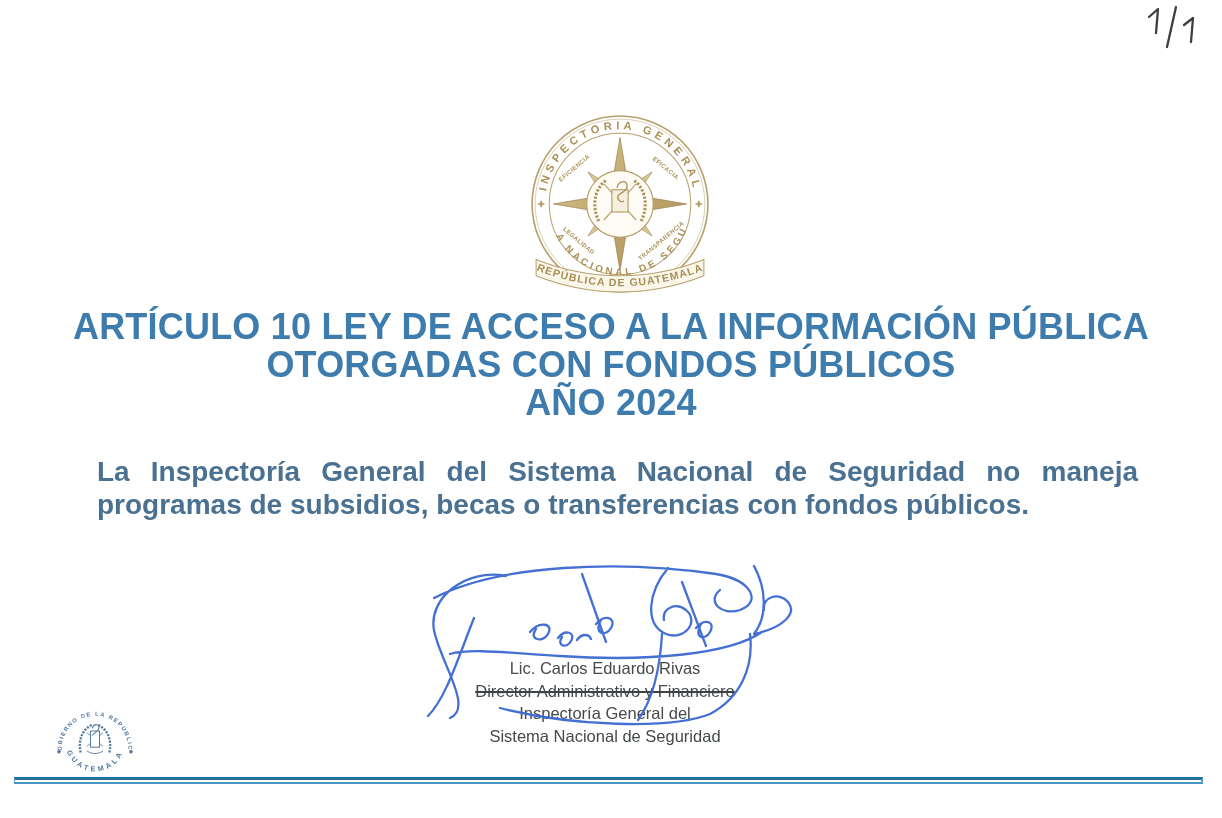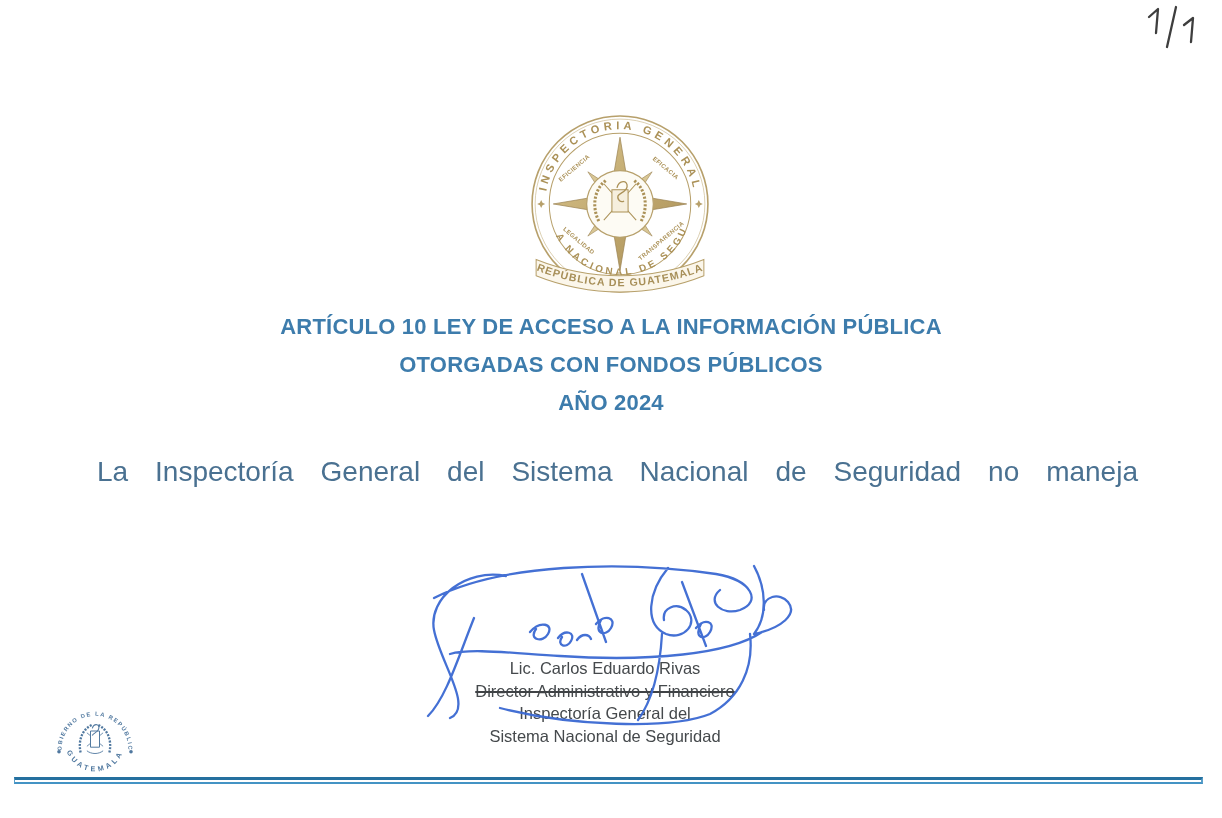--- a/index.html
+++ b/index.html
@@ -8,25 +8,25 @@
     font-family:"Liberation Sans",sans-serif;
   }
   .hidden-text{position:absolute;width:1px;height:1px;overflow:hidden;clip:rect(0 0 0 0);white-space:nowrap;}
 
   .page-number{position:absolute;left:1140px;top:2px;width:68px;height:50px;}
 
   .seal{position:absolute;left:524px;top:112px;width:192px;height:192px;}
 
   .title-block{
     position:absolute;left:0;right:0;top:308px;text-align:center;
-    color:#3d7cac;font-weight:bold;font-size:22px;line-height:38px;letter-spacing:.2px;
+    color:#3d7cac;font-weight:bold;font-size:36px;line-height:38px;letter-spacing:.2px;
   }
   .body-text{
     position:absolute;left:97px;width:1041px;top:456px;
-    color:#4a7191;font-size:28px;line-height:32.5px;
+    color:#4a7191;font-size:28px;line-height:32.5px;font-weight:bold;
   }
   .body-line1{text-align:justify;text-align-last:justify;}
   .body-line2{text-align:left;}
 
   .signature-svg{position:absolute;left:410px;top:558px;width:392px;height:170px;pointer-events:none;}
 
   .sign-block{
     position:absolute;left:0;right:12px;top:657px;text-align:center;
     color:#45494c;font-size:16.5px;line-height:22.6px;
   }
@@ -106,20 +106,21 @@
   </svg>
 
   <div class="title-block">
     <div>ARTÍCULO 10 LEY DE ACCESO A LA INFORMACIÓN PÚBLICA</div>
     <div>OTORGADAS CON FONDOS PÚBLICOS</div>
     <div>AÑO 2024</div>
   </div>
 
   <div class="body-text">
     <div class="body-line1">La Inspectoría General del Sistema Nacional de Seguridad no maneja</div>
+    <div class="body-line2">programas de subsidios, becas o transferencias con fondos públicos.</div>
   </div>
 
   <div class="sign-block">
     <div>Lic. Carlos Eduardo Rivas</div>
     <div class="sign-role">Director Administrativo y Financiero</div>
     <div>Inspectoría General del</div>
     <div>Sistema Nacional de Seguridad</div>
   </div>
 
   <svg class="signature-svg" viewBox="0 0 392 170">

